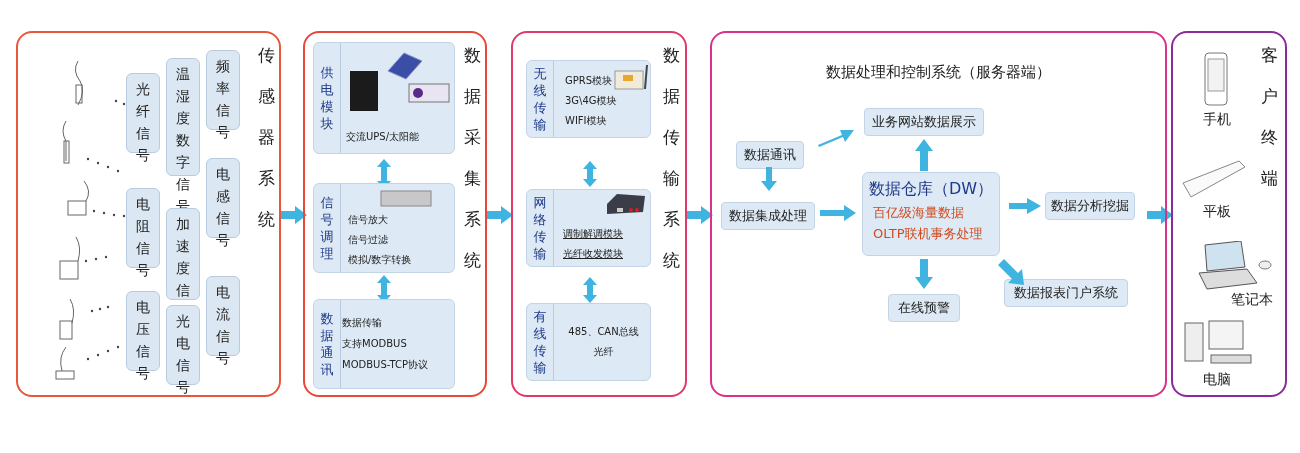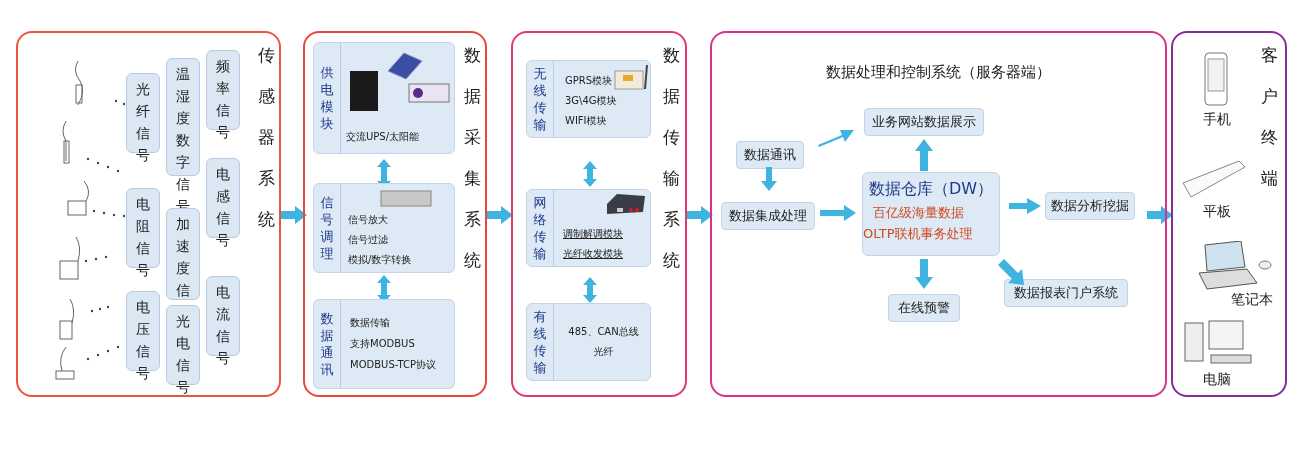--- a/index.html
+++ b/index.html
@@ -190,21 +190,21 @@
   <svg width="14" height="28" style="left:72px;top:242px;">
       <path d="M7 0 l7 8 h-4 v12 h4 l-7 8 l-7 -8 h4 v-12 h-4 z" fill="#3fb4e0"></path>
     </svg>
   <div class="box" style="left:8px;top:266px;width:142px;height:90px;">
     <div class="side">
         <div>数</div>
         <div>据</div>
         <div>通</div>
         <div>讯</div>
       </div>
-    <div class="lines" style="left:36px;top:12px;line-height:21px;">
+    <div class="lines" style="left:28px;top:12px;line-height:21px;">
       <div>数据传输</div>
       <div>支持MODBUS</div>
       <div>MODBUS-TCP协议</div>
     </div>
   </div>
 </div>
 
 <div class="panel" style="left:511px;top:31px;width:176px;height:366px;border-color:#e03a6a;">
   <div class="vtitle" style="left:150px;top:14px;">
     <span>数</span>
@@ -271,21 +271,21 @@
 </div>
 
 <div class="panel" style="left:710px;top:31px;width:457px;height:366px;border-color:#d9318c;">
   <div style="position:absolute;left:0;width:100%;top:30px;text-align:center;font-size:15px;color:#222;">数据处理和控制系统（服务器端）</div>
   <div class="node" style="left:24px;top:108px;width:68px;">数据通讯</div>
   <div class="node" style="left:152px;top:75px;width:120px;">业务网站数据展示</div>
   <div class="node" style="left:9px;top:169px;width:94px;">数据集成处理</div>
   <div class="box" style="left:150px;top:139px;width:138px;height:84px;text-align:center;">
     <div style="font-size:16px;color:#1f3a8a;margin-top:6px;">数据仓库（DW）</div>
     <div style="font-size:13px;color:#d24a1e;margin-top:4px;text-align:left;padding-left:10px;">百亿级海量数据</div>
-    <div style="font-size:13px;color:#d24a1e;margin-top:3px;text-align:left;">OLTP联机事务处理</div>
+    <div style="font-size:13px;color:#d24a1e;margin-top:3px;text-align:left;padding-left:10px;">OLTP联机事务处理</div>
   </div>
   <div class="node" style="left:333px;top:159px;width:90px;">数据分析挖掘</div>
   <div class="node" style="left:176px;top:261px;width:72px;">在线预警</div>
   <div class="node" style="left:292px;top:246px;width:124px;">数据报表门户系统</div>
   <svg width="437" height="366" style="left:0;top:0;">
     <g fill="#3fb4e0">
       <path d="M106 112 l24 -10 l-2 -5 l14 0 l-9 12 l-2 -5 l-24 10 z"></path>
       <path d="M54 134 h6 v14 h5 l-8 10 l-8 -10 h5 z"></path>
       <path d="M108 177 h24 v-5 l12 8 l-12 8 v-5 h-24 z"></path>
       <path d="M208 138 v-20 h-5 l9 -12 l9 12 h-5 v20 z"></path>

